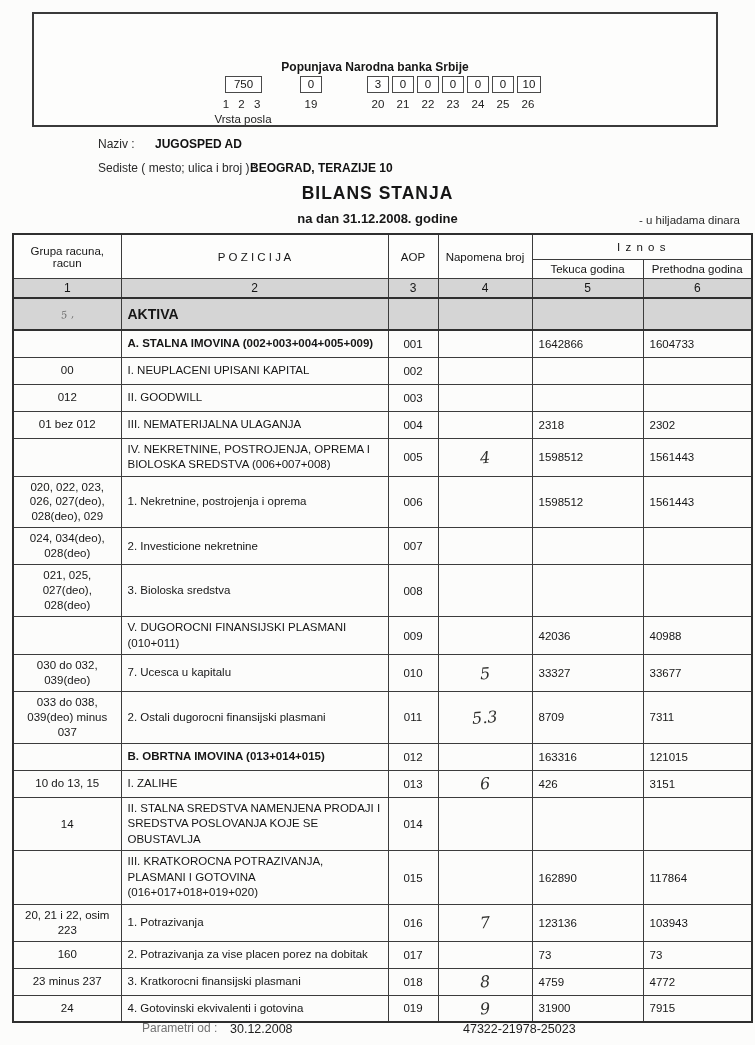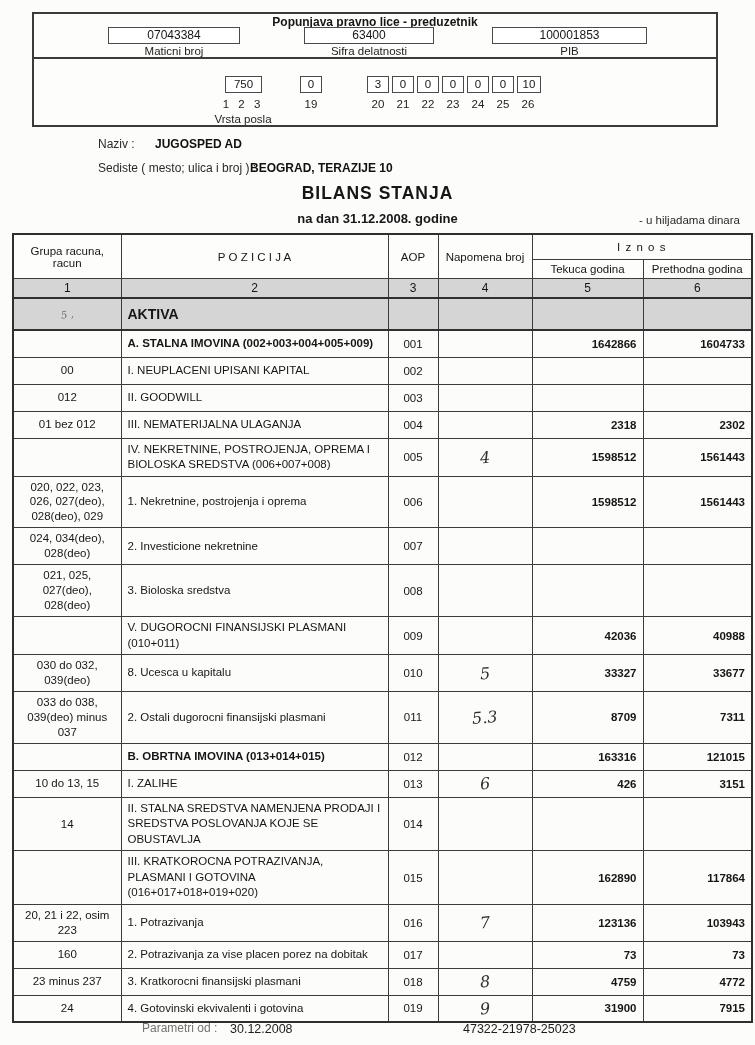--- a/index.html
+++ b/index.html
@@ -65,53 +65,42 @@
   tr.aktiva td{
     background:#d5d5d5;height:24px;
     border-bottom:2px solid #2f2f2f;
   }
   tr.aktiva td.c-pos{font-weight:bold;font-size:14px;}
   tbody tr{height:27px;}
   td.c-group{text-align:center;line-height:1.3;padding:3px 5px;}
   td.c-pos{text-align:left;line-height:1.35;}
   td.c-aop{text-align:center;font-size:12px;}
   td.c-note{text-align:center;}
-  td.c-val{text-align:right;font-size:12px;padding-right:6px;font-weight:bold;}
+  td.c-val{font-size:12px;padding-right:6px;}
   tr.bold td.c-pos{font-weight:bold;}
   .hand{
     font-family:"DejaVu Serif", serif;font-style:italic;
     font-size:16px;color:#30302e;display:inline-block;transform:rotate(-5deg);
   }
   .tiny-mark{
     font-family:"DejaVu Serif", serif;font-style:italic;
     font-size:10px;color:#6b6b6b;display:inline-block;transform:rotate(-8deg);
   }
 
   
   .footer-label{font-size:12px;color:#737373;}
   .footer-value{font-size:12.5px;color:#1d1d1d;}
 </style>
 </head>
 <body>
 
 <div class="form-box">
-  <div class="sec1">
-    <div class="sec-title">Popunjava pravno lice - preduzetnik</div>
-
-    <div class="fbox" style="left:74px;width:132px;">07043384</div>
-    <div class="flabel" style="left:74px;width:132px;">Maticni broj</div>
-
-    <div class="fbox" style="left:270px;width:130px;">63400</div>
-    <div class="flabel" style="left:270px;width:130px;">Sifra delatnosti</div>
-
-    <div class="fbox" style="left:458px;width:155px;">100001853</div>
-    <div class="flabel" style="left:458px;width:155px;">PIB</div>
-  </div>
 
   <div class="sec2">
+    <div class="sec-title">Popunjava Narodna banka Srbije</div>
 
     <div class="nbs-box" style="left:191px;width:37px;">750</div>
     <div class="nbs-digit vrsta-digits" style="left:179px;width:60px;">1 2 3</div>
     <div class="vrsta-label" style="left:169px;width:80px;">Vrsta posla</div>
 
     <div class="nbs-box" style="left:266px;width:22px;">0</div>
     <div class="nbs-digit" style="left:260px;width:34px;">19</div>
 
     <div>
         <div class="nbs-box" style="left: 333px; width: 22px;">3</div>
@@ -247,21 +236,21 @@
       <tr>
     <td class="c-group"></td>
     <td class="c-pos">V. DUGOROCNI FINANSIJSKI PLASMANI (010+011)</td>
     <td class="c-aop">009</td>
     <td class="c-note"><span class="hand"></span></td>
     <td class="c-val">42036</td>
     <td class="c-val">40988</td>
   </tr>
       <tr>
     <td class="c-group">030 do 032, 039(deo)</td>
-    <td class="c-pos">8. Ucesca u kapitalu</td>
+    <td class="c-pos">7. Ucesca u kapitalu</td>
     <td class="c-aop">010</td>
     <td class="c-note"><span class="hand">5</span></td>
     <td class="c-val">33327</td>
     <td class="c-val">33677</td>
   </tr>
       <tr>
     <td class="c-group">033 do 038, 039(deo) minus 037</td>
     <td class="c-pos">2. Ostali dugorocni finansijski plasmani</td>
     <td class="c-aop">011</td>
     <td class="c-note"><span class="hand">5.3</span></td>

